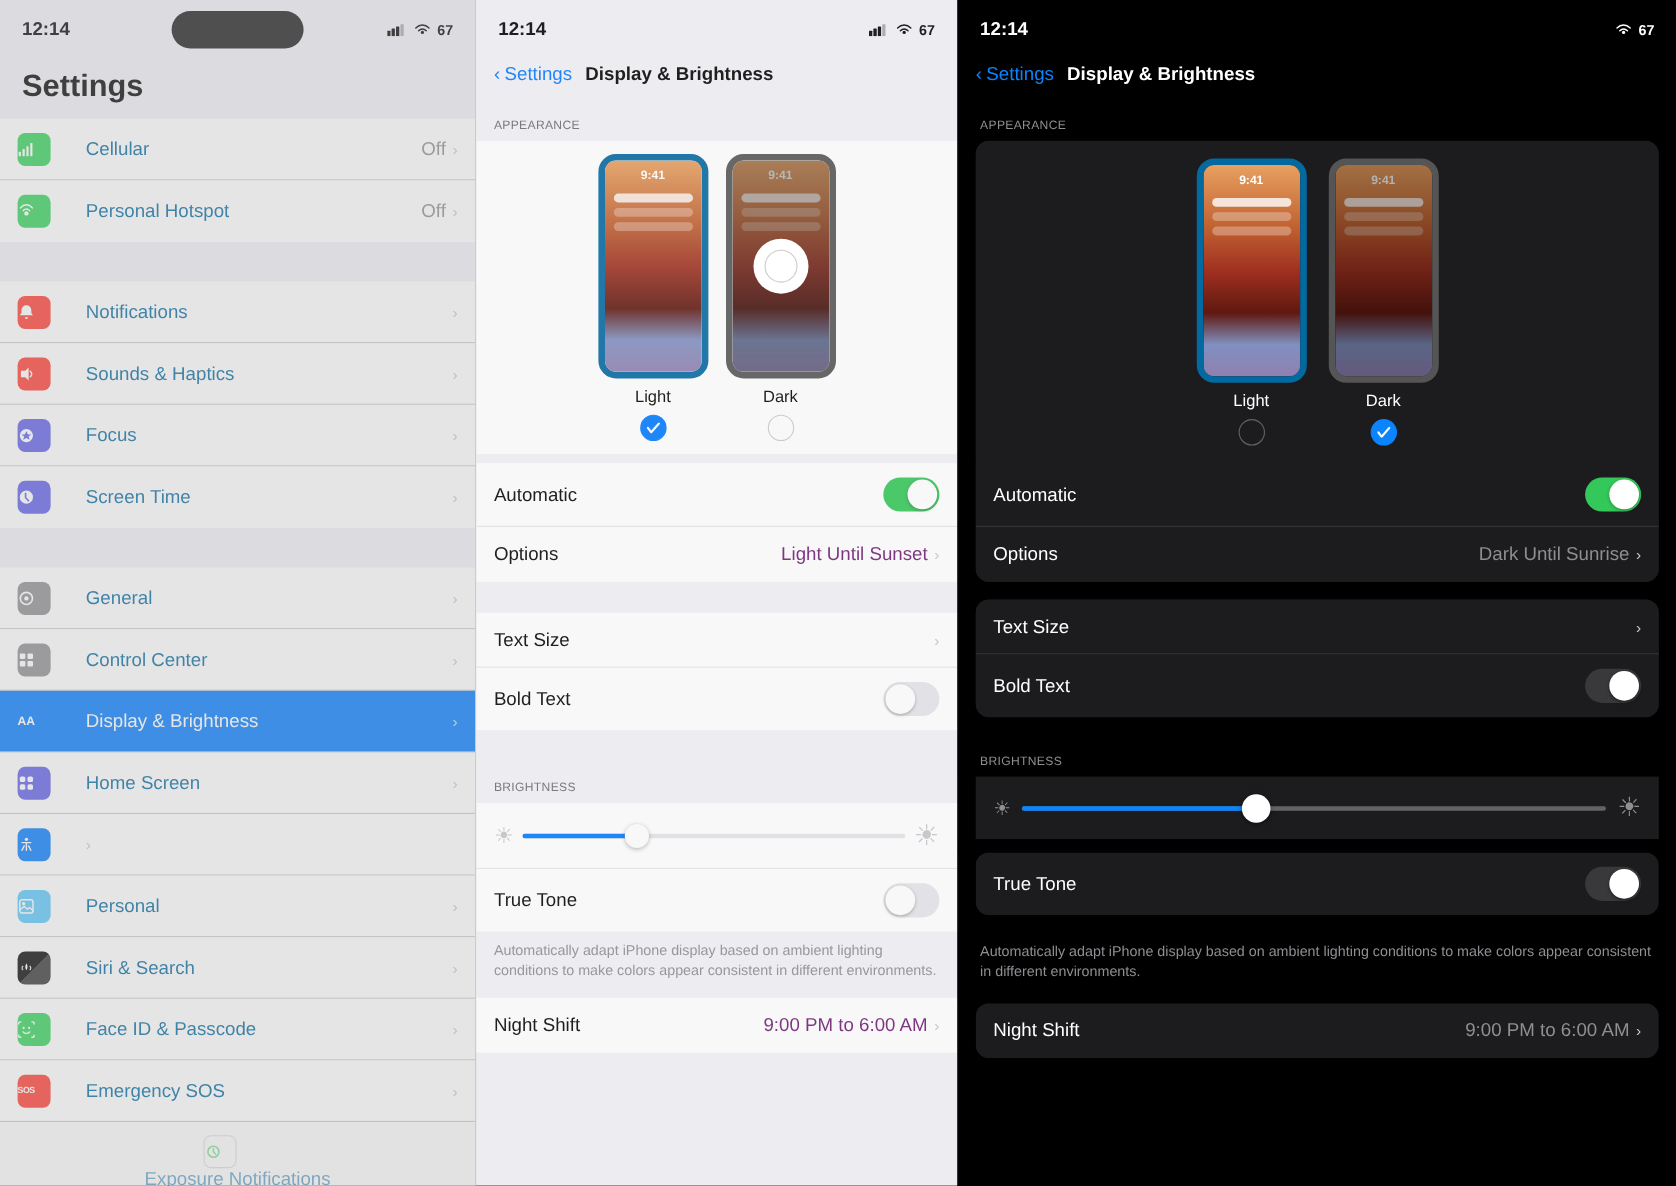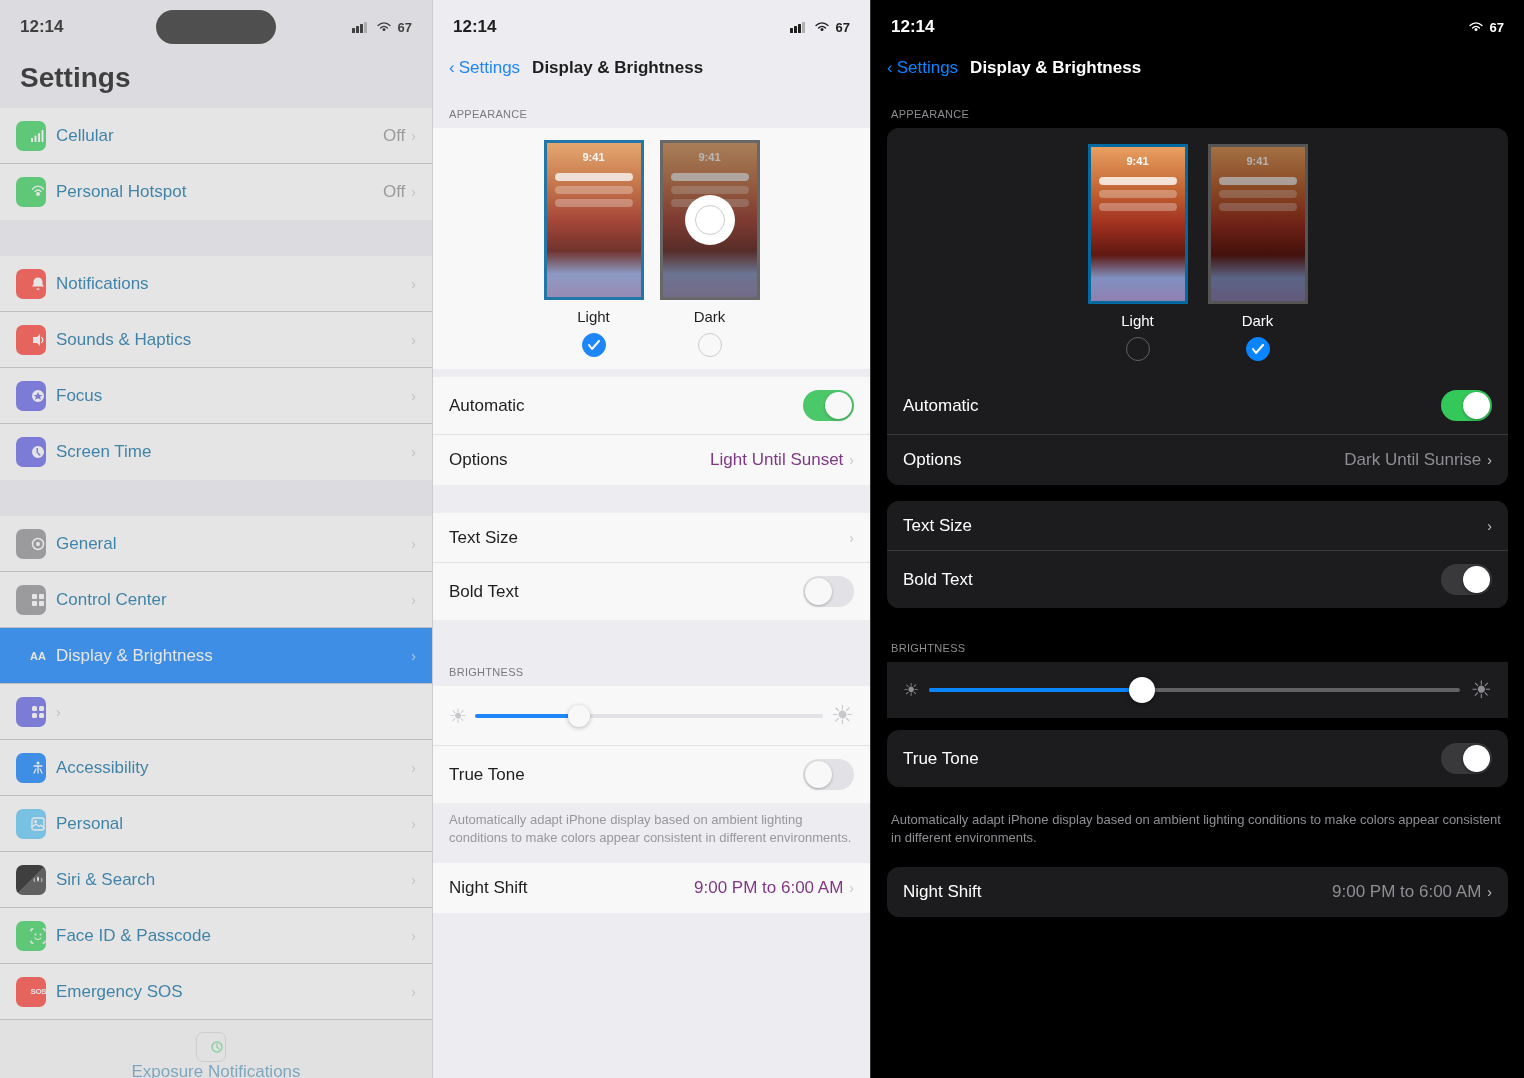--- a/index.html
+++ b/index.html
@@ -74,24 +74,24 @@
       border-bottom: 0.5px solid #c8c7cc;
       padding: 12px 16px;
       min-height: 56px;
       position: relative;
     }
     .settings-item:last-child { border-bottom: none; }
     .item-icon {
       width: 30px;
       height: 30px;
       border-radius: 7px;
-      margin-right: 10px;
-      display: flex;
-      align-items: center;
-      justify-content: flex-end;
+      margin-right: 32px;
+      display: flex;
+      align-items: center;
+      justify-content: flex-start;
       flex-shrink: 0;
     }
     .item-icon svg { fill: #fff; }
     .item-label {
       flex: 1;
       font-size: 17px;
       color: #0369a1;
     }
     .item-value {
       font-size: 17px;
@@ -171,25 +171,25 @@
       justify-content: center;
     }
     .appearance-card {
       display: flex;
       flex-direction: column;
       align-items: center;
       gap: 8px;
     }
     .phone-thumb {
       width: 100px;
-      height: 160px;
-      border-radius: 0;
+      height: 204px;
+      border-radius: 16px;
       overflow: hidden;
       position: relative;
-      border: 3px solid #0369a1;
+      border: 6px solid #0369a1;
     }
     .phone-thumb-dark {
       border-color: #555;
     }
     .phone-screen-light {
       width: 100%;
       height: 100%;
       background: linear-gradient(180deg, #e8a060 0%, #c06030 30%, #a03020 50%, #601810 70%, #8090c0 85%, #9080b0 100%);
       position: relative;
     }
@@ -613,30 +613,30 @@
     </div>
     <div class="settings-item">
       <div class="item-icon" style="background:#5e5ce6;">
         <svg width="16" height="16" viewBox="0 0 16 16">
           <rect x="2" y="2" width="5" height="5" rx="1.5" fill="#fff"></rect>
           <rect x="9" y="2" width="5" height="5" rx="1.5" fill="#fff"></rect>
           <rect x="2" y="9" width="5" height="5" rx="1.5" fill="#fff"></rect>
           <rect x="9" y="9" width="5" height="5" rx="1.5" fill="#fff"></rect>
         </svg>
       </div>
+      <span class="item-label">Home Screen</span>
       <span class="chevron">›</span>
     </div>
     <div class="settings-item">
       <div class="item-icon" style="background:#007aff;">
         <svg width="16" height="16" viewBox="0 0 16 16">
           <circle cx="8" cy="3" r="1.5" fill="#fff"></circle>
           <path d="M4 6h8M8 7v6M6 9l-2 4M10 9l2 4" stroke="#fff" stroke-width="1.3" stroke-linecap="round"></path>
         </svg>
       </div>
-      <span class="item-label">Accessibility</span>
       <span class="chevron">›</span>
     </div>
     <div class="settings-item">
       <div class="item-icon" style="background:#5ac8fa;">
         <svg width="16" height="16" viewBox="0 0 16 16">
           <rect x="2" y="2" width="12" height="12" rx="2" fill="none" stroke="#fff" stroke-width="1.3"></rect>
           <circle cx="5.5" cy="5.5" r="1.5" fill="#fff"></circle>
           <path d="M2 11l4-3 3 2.5 2-1.5 3 3" stroke="#fff" stroke-width="1.2" stroke-linecap="round" fill="none"></path>
         </svg>
       </div>

